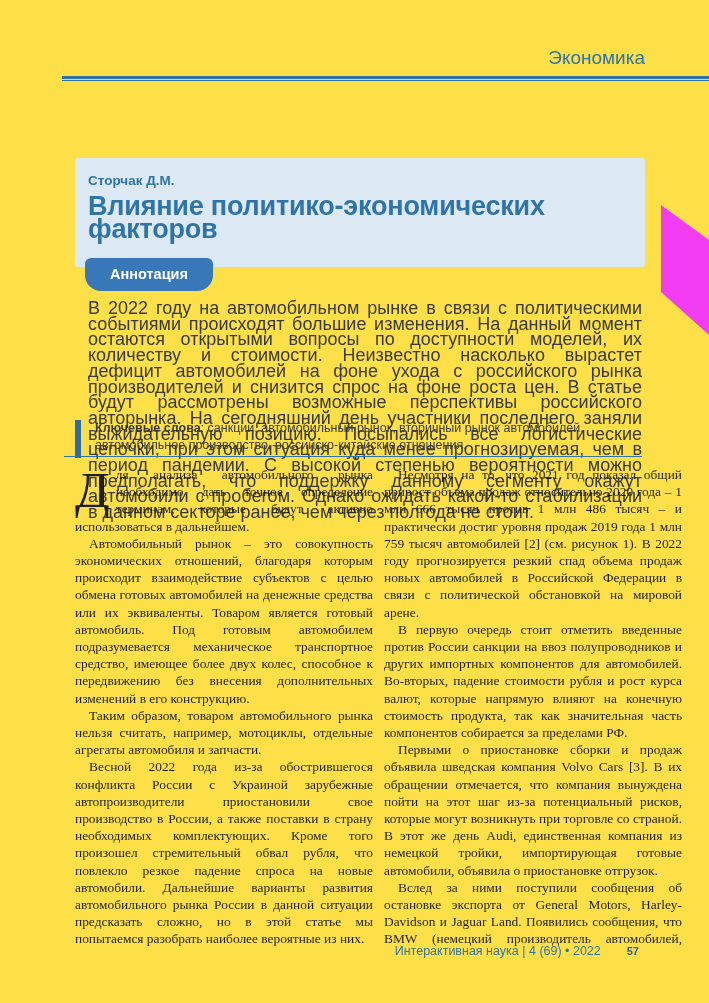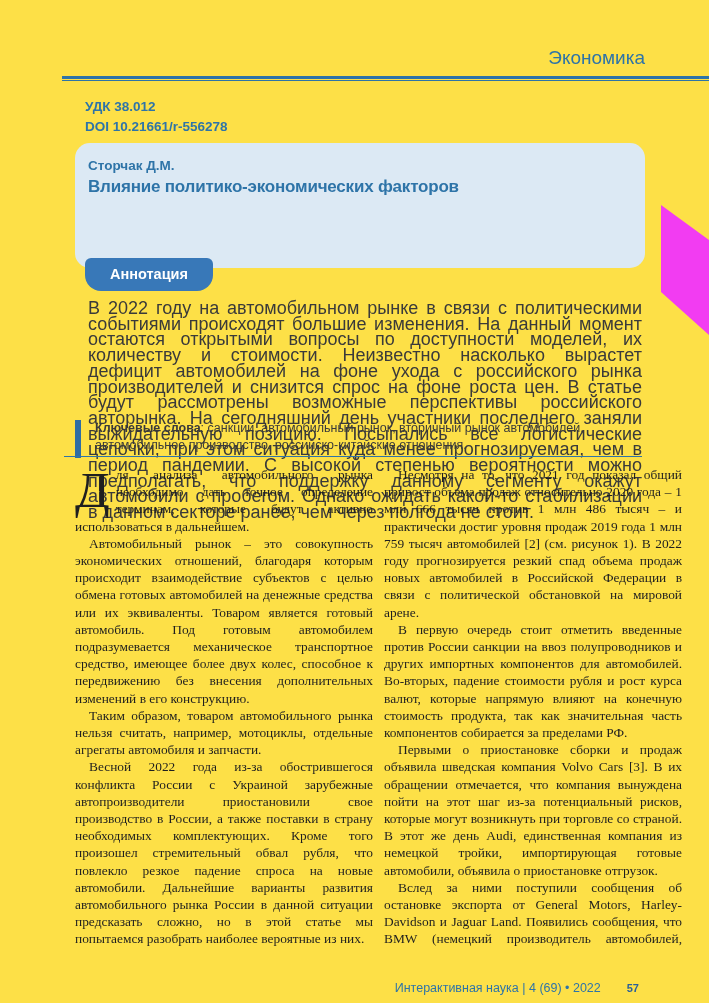--- a/index.html
+++ b/index.html
@@ -14,26 +14,26 @@
   .header-rule {
     position:absolute; top:76px; left:62px; width:647px; height:5px;
     border-top:3px solid #2e74a8; border-bottom:1px solid #2e74a8;
     box-sizing:border-box;
   }
   .meta {
     position:absolute; top:97px; left:85px;
     color:#2e74a8; font-weight:bold; font-size:13.5px; line-height:20px;
   }
   .title-card {
-    position:absolute; top:143px; left:75px; width:570px; height:125px;
-    background:#dce9f4; border-radius:15px; box-sizing:border-box;
+    position:absolute; top:158px; left:75px; width:570px; height:109px;
+    background:#dce9f4; border-radius:3px; box-sizing:border-box;
     padding:13px 16px 0 13px;
   }
   .card-author { color:#2e74a8; font-weight:bold; font-size:13.5px; line-height:19px; }
-  .card-title  { color:#2e74a8; font-weight:bold; font-size:17px; line-height:23px; letter-spacing:-0.2px; }
+  .card-title  { color:#2e74a8; font-weight:bold; font-size:27px; line-height:23px; margin-top:5px; letter-spacing:-0.2px; }
   .magenta-shape {
     position:absolute; top:205px; left:661px; width:48px; height:130px;
     background:#f23cf2;
     -webkit-clip-path:polygon(0 0, 100% 27%, 100% 100%, 0 67%);
     clip-path:polygon(0 0, 100% 27%, 100% 100%, 0 67%);
   }
   .annotation-badge {
     position:absolute; top:258px; left:85px; width:128px; height:33px;
     background:#3878b8; border-radius:6px 6px 16px 16px;
     color:#ffffff; font-weight:bold; font-size:14.5px;
@@ -63,35 +63,31 @@
   .col p { margin:0; text-indent:14px; }
   .col p.no-indent { text-indent:0; }
   .dropcap {
     float:left; font-size:51px; line-height:42px;
     padding:3px 6px 0 0; color:#1f1f1f;
   }
   .footer {
     position:absolute; top:944px; right:70px;
     display:flex; align-items:baseline; gap:26px;
   }
-  .footer-journal { color:#2e74a8; font-size:12.5px;margin-top:37px; }
+  .footer-journal { color:#2e74a8; font-size:12.5px; }
   .footer-page    { color:#2a6099; font-weight:bold; font-size:11px; }
 </style>
 </head>
 <body>
 
 <div class="page">
 
   <div class="section-label">Экономика</div>
   <div class="header-rule"></div>
 
-  <div class="meta">
-    <div>УДК 38.012</div>
-    <div>DOI 10.21661/r-556278</div>
-  </div>
 
   <div class="title-card">
     <div class="card-author">Сторчак Д.М.</div>
     <div class="card-title">
       <div>Влияние политико-экономических факторов</div>
     </div>
   </div>
 
   <div class="magenta-shape"></div>
 

